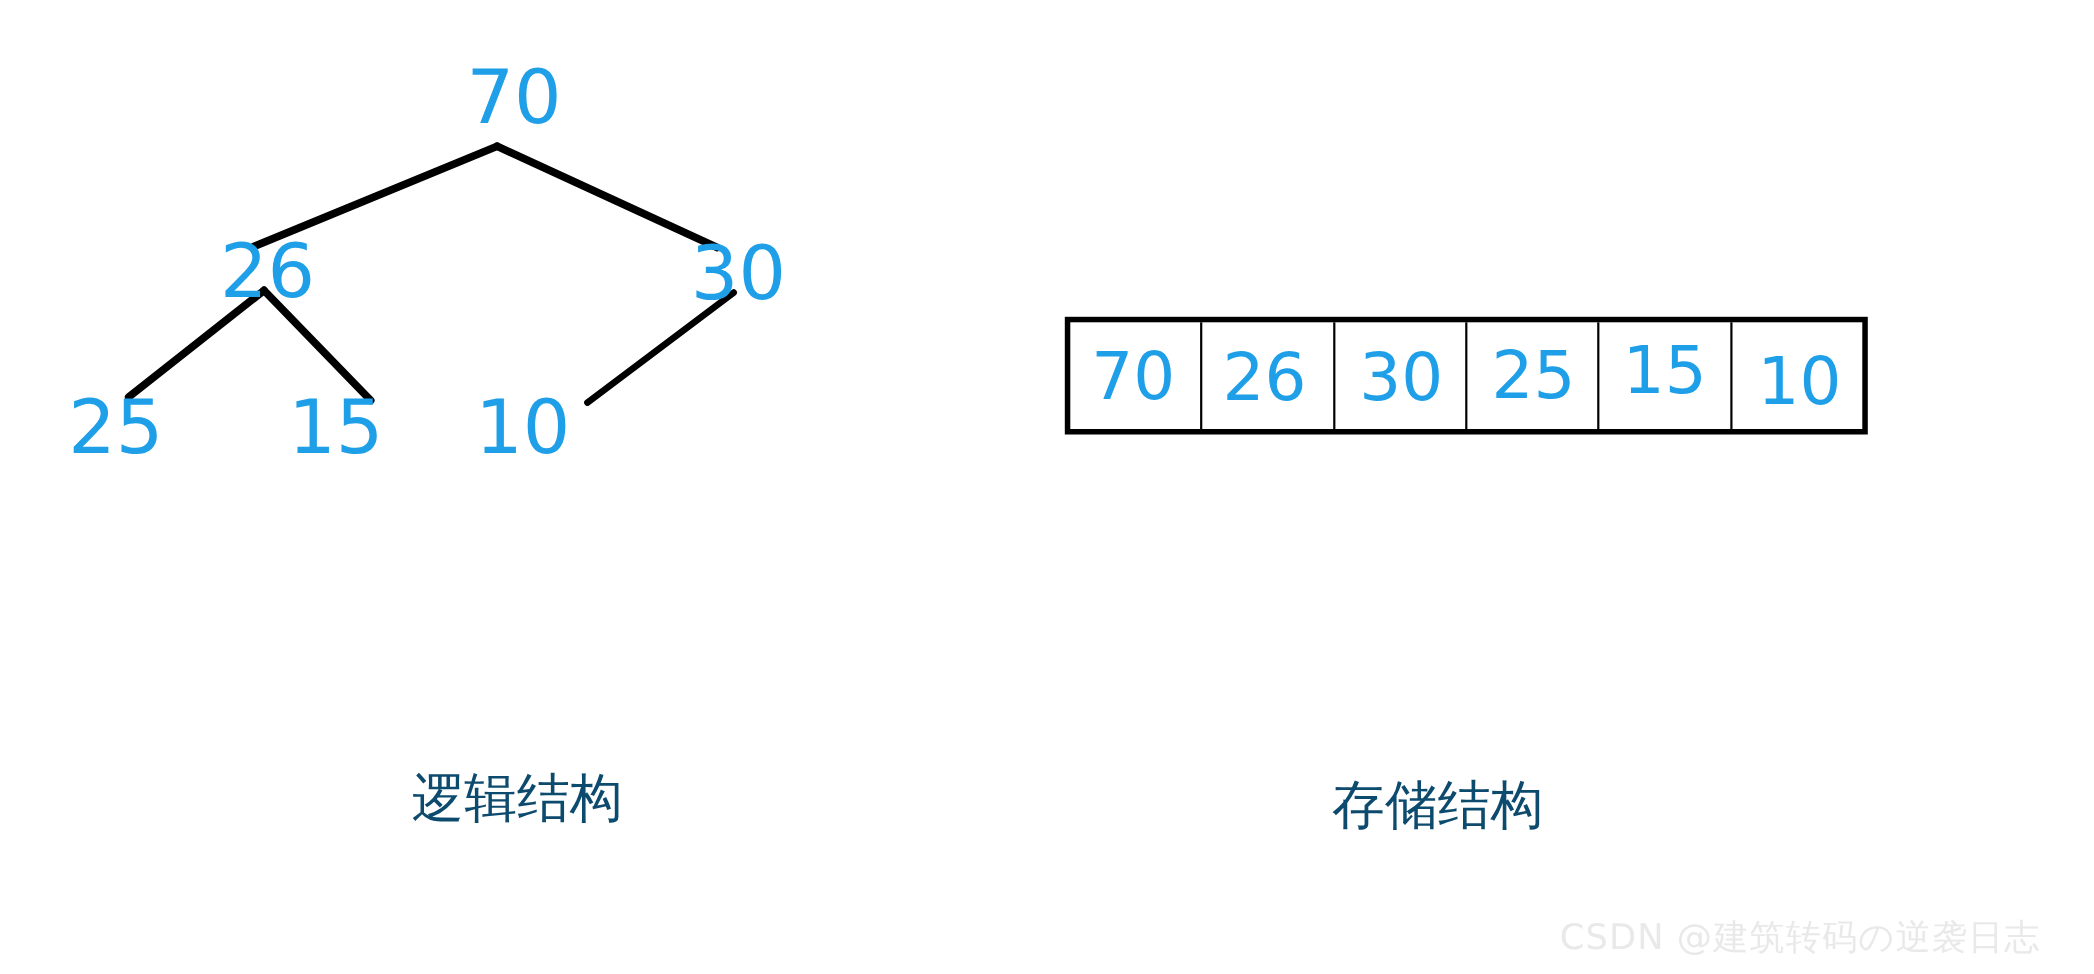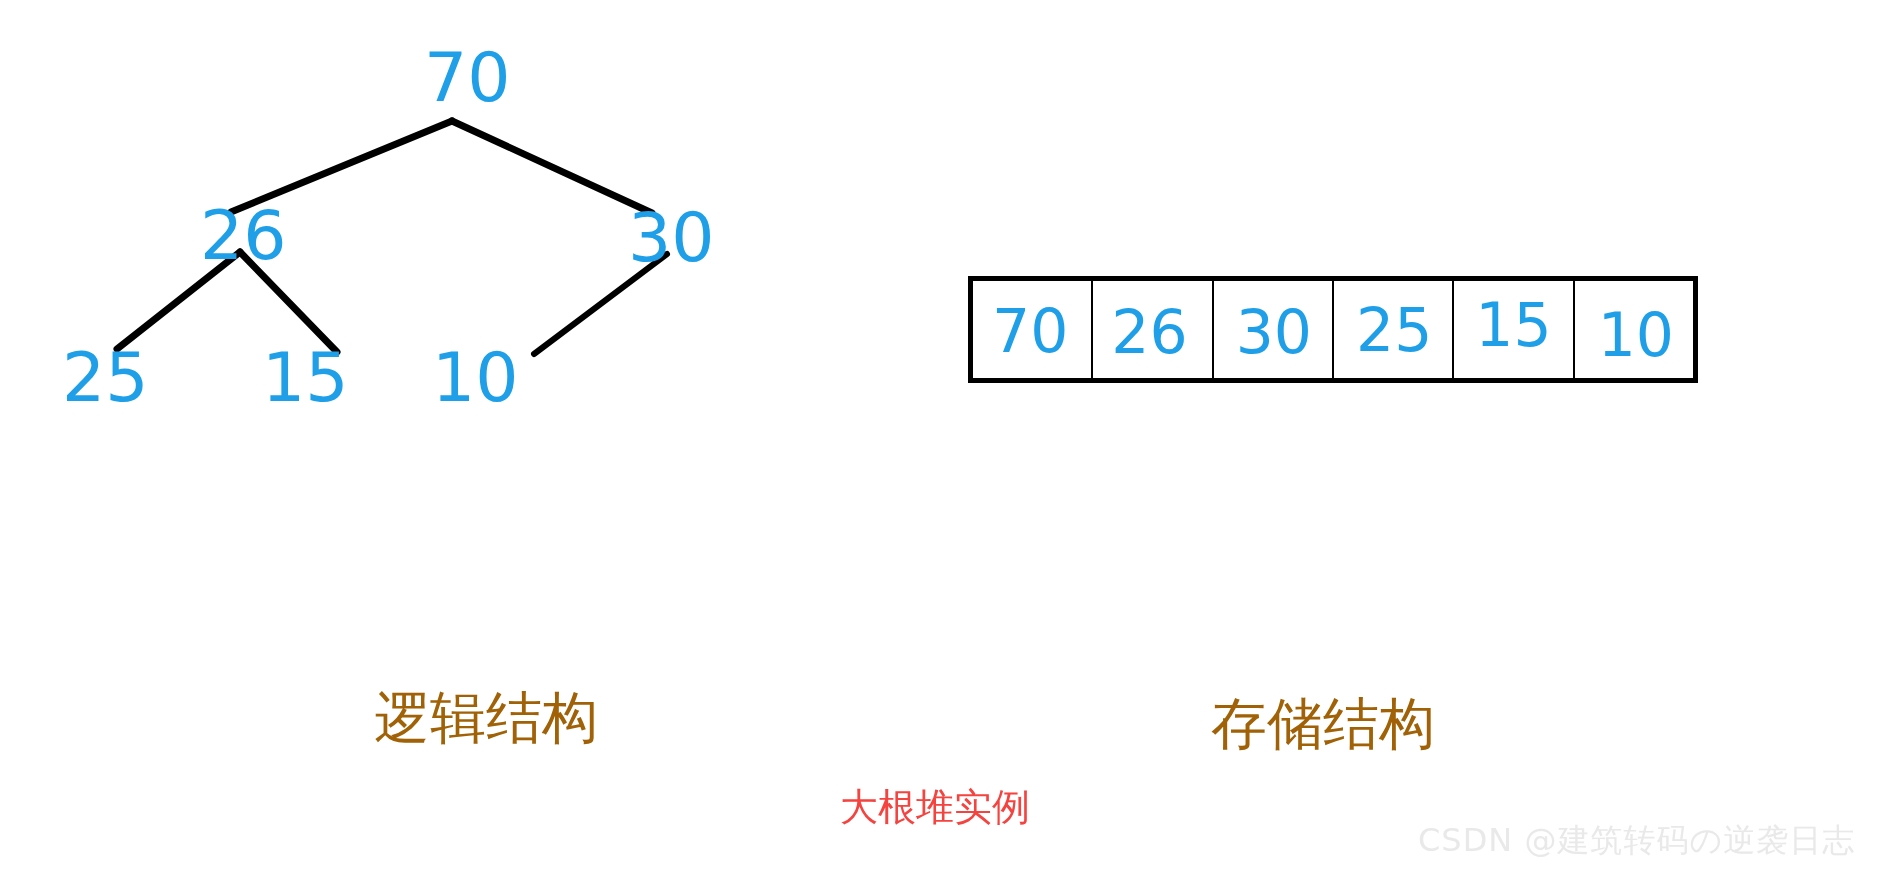--- a/index.html
+++ b/index.html
@@ -11,21 +11,21 @@
     width: 1904px;
     height: 885px;
     position: relative;
     overflow: hidden;
     font-family: "Liberation Sans", "DejaVu Sans", sans-serif;
   }
 
   #canvas {
     position: absolute;
     left: 0;
-    top: 4px;
+    top: 16px;
     width: 1904px;
     height: 759px;
     background: #ffffff;
   }
 
   
   #tree-svg {
     position: absolute;
     left: 0;
     top: 0;
@@ -76,22 +76,22 @@
   .array-cell.n0 span { transform: translate(-2px, 1px); }
   .array-cell.n1 span { transform: translate(-3px, 2px); }
   .array-cell.n2 span { transform: translate(1px, 2px); }
   .array-cell.n3 span { transform: translate(1px, 0px); }
   .array-cell.n4 span { transform: translate(0px, -5px); }
   .array-cell.n5 span { transform: translate(2px, 5px); }
 
   
   .caption {
     position: absolute;
-    color: #a16207;
-    font-size: 56px;
+    color: #0c4a6e;
+    font-size: 48px;
     line-height: 1;
     white-space: nowrap;
     font-family: "DejaVu Sans", "Liberation Sans", sans-serif;
   }
   #caption-logical { left: 374px; top: 686px; }
   #caption-storage { left: 1182px; top: 692px; margin-left: 29px; }
 
   #caption-red {
     position: absolute;
     left: 840px;
@@ -174,17 +174,16 @@
     </div>
     <div class="array-cell n5">
       <span>10</span>
     </div>
   </div>
 
   <div class="caption" id="caption-logical">逻辑结构</div>
 
   <div class="caption" id="caption-storage">存储结构</div>
 
-  <div id="caption-red">大根堆实例</div>
 
   <div id="watermark">CSDN @建筑转码の逆袭日志</div>
 
 </div>
 
 </body></html>

